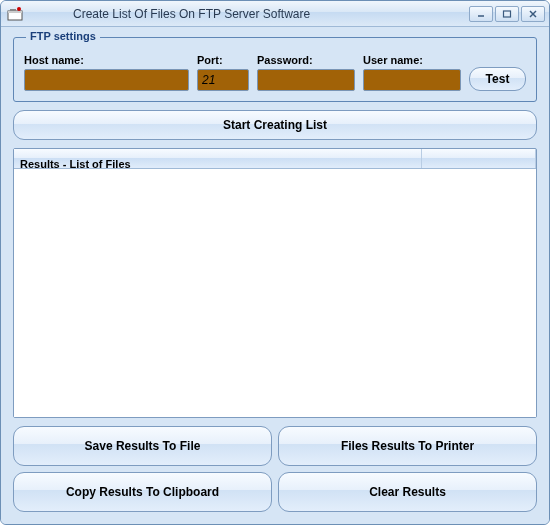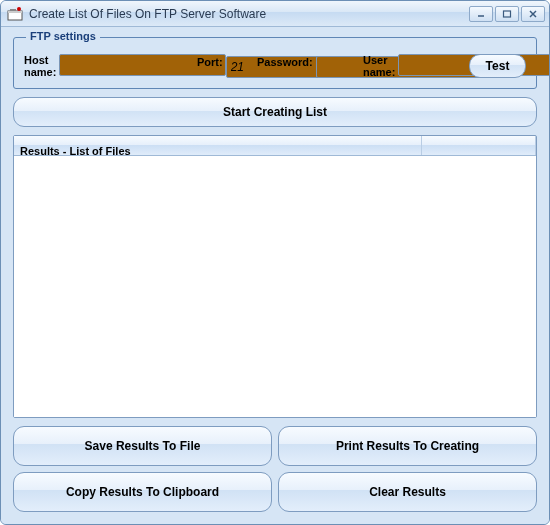--- a/index.html
+++ b/index.html
@@ -30,20 +30,21 @@
     width: 16px; height: 16px;
     margin-right: 6px;
     flex-shrink: 0;
   }
   .titlebar .title {
     flex: 1;
     color: #2a3b52;
     font-size: 12px;
     white-space: nowrap;
     overflow: hidden;
+    margin-left: 44px;
   }
   .win-controls { display: flex; gap: 2px; }
   .win-btn {
     width: 24px; height: 16px;
     background: linear-gradient(to bottom, #f4f9fe, #cfe0f3);
     border: 1px solid #8da9c9;
     border-radius: 2px;
     display: flex; align-items: center; justify-content: center;
     color: #3a5a7e;
     font-size: 10px;
@@ -72,21 +73,21 @@
     color: #1a3f7a;
     font-weight: bold;
     font-size: 11px;
   }
   .ftp-row {
     display: grid;
     grid-template-columns: 165px 52px 98px 98px 1fr;
     gap: 8px;
     align-items: end;
   }
-  .field { display: flex; flex-direction: row; gap: 3px; }
+  .field { display: flex; flex-direction: column; gap: 3px; }
   .field label {
     font-weight: bold;
     color: #000;
   }
   .field input {
     height: 22px;
     border: 1px solid #7a95b5;
     background: #a16207;
     padding: 2px 4px;
     font-family: inherit;
@@ -209,19 +210,19 @@
     <div class="results-box">
       <div class="results-header">
         <div class="col main">Results - List of Files</div>
         <div class="col" style="flex:1"></div>
       </div>
       <div class="results-body"></div>
     </div>
 
     <div class="bottom-grid">
       <button class="btn">Save Results To File</button>
-      <button class="btn">Print Results To Creating</button>
+      <button class="btn">Files Results To Printer</button>
       <button class="btn">Copy Results To Clipboard</button>
       <button class="btn">Clear Results</button>
     </div>
 
   </div>
 </div>
 
 </body></html>

